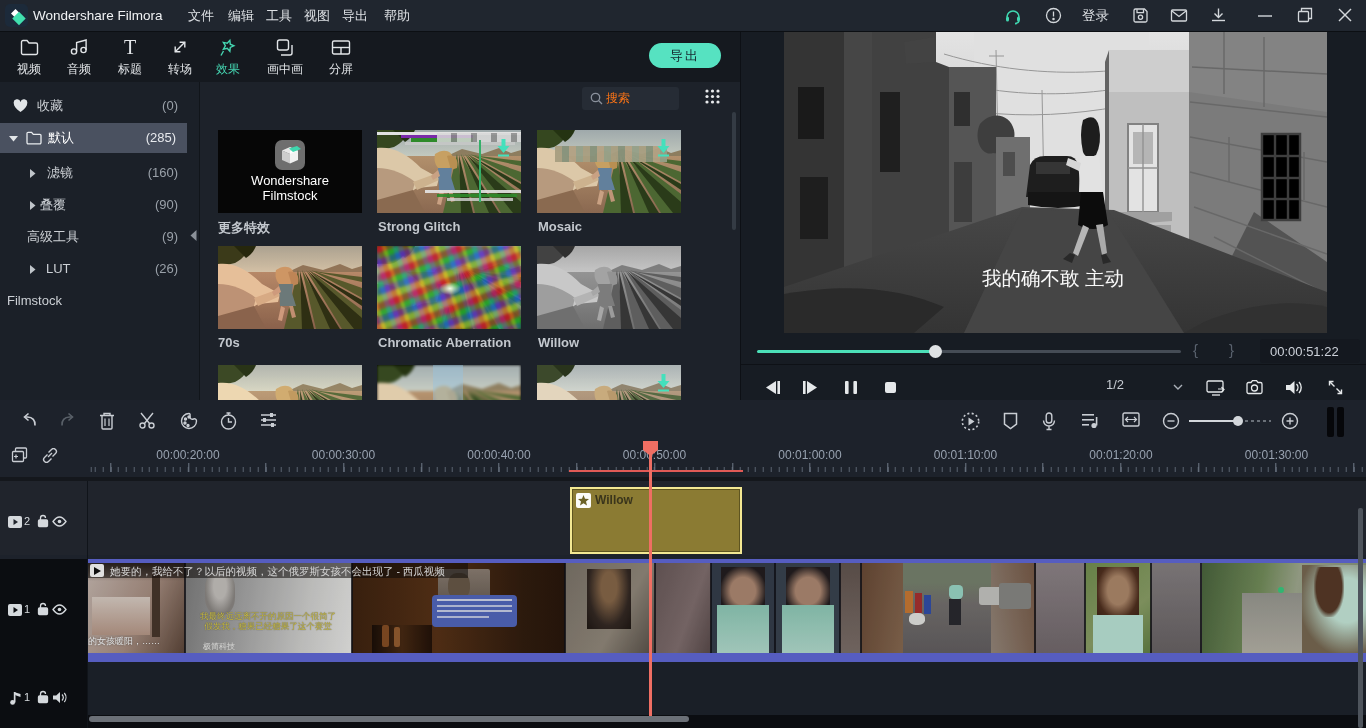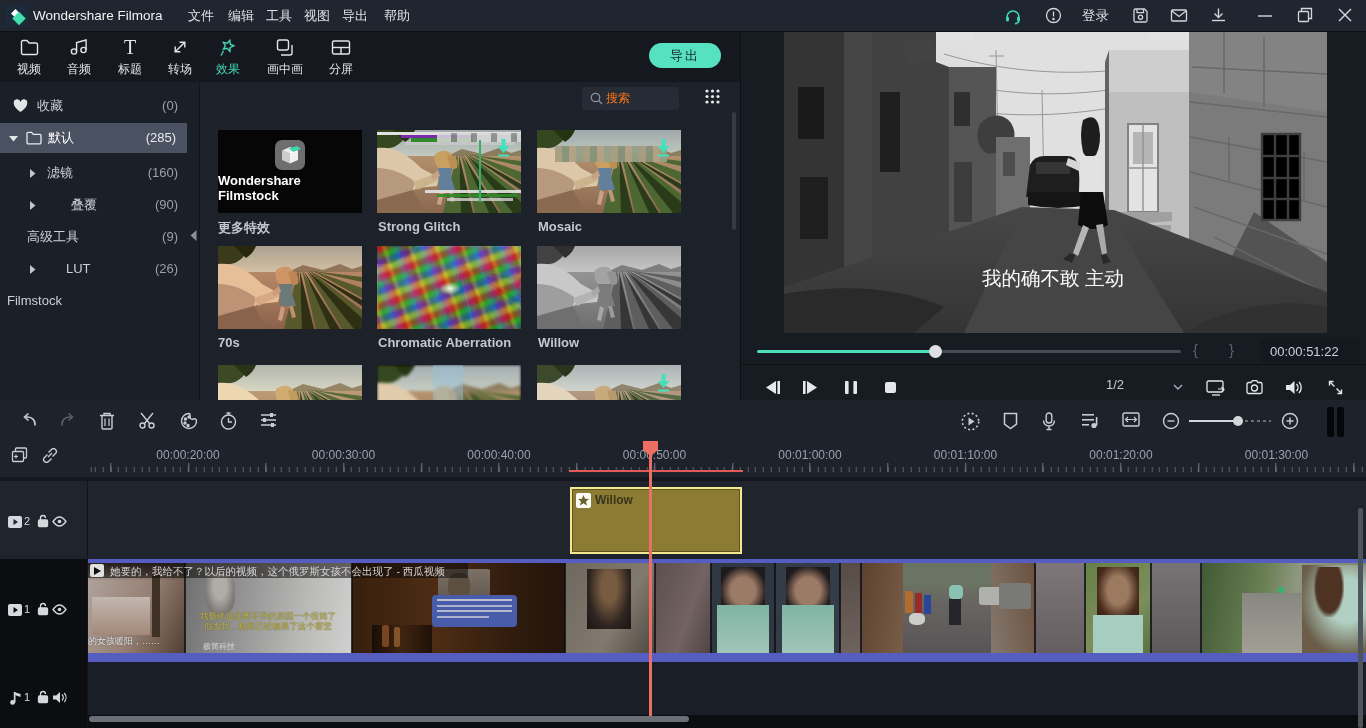--- a/index.html
+++ b/index.html
@@ -205,30 +205,30 @@
   <div class="srow" style="top:77px">
     <svg class="abs" style="left:29px;top:10px" width="7" height="9" viewBox="0 0 7 9" fill="#c0c5ca">
           <path d="M1 0 L6.5 4.5 L1 9 z"></path>
         </svg>
     <span style="margin-left:47px">滤镜</span><span class="cnt">(160)</span>
   </div>
   <div class="srow" style="top:109px">
     <svg class="abs" style="left:29px;top:10px" width="7" height="9" viewBox="0 0 7 9" fill="#c0c5ca">
           <path d="M1 0 L6.5 4.5 L1 9 z"></path>
         </svg>
-    <span style="margin-left:71px">叠覆</span><span class="cnt">(90)</span>
+    <span style="margin-left:40px">叠覆</span><span class="cnt">(90)</span>
   </div>
   <div class="srow" style="top:141px">
     <span style="margin-left:27px">高级工具</span><span class="cnt">(9)</span>
   </div>
   <div class="srow" style="top:173px">
     <svg class="abs" style="left:29px;top:10px" width="7" height="9" viewBox="0 0 7 9" fill="#c0c5ca">
           <path d="M1 0 L6.5 4.5 L1 9 z"></path>
         </svg>
-    <span style="margin-left:66px">LUT</span><span class="cnt">(26)</span>
+    <span style="margin-left:46px">LUT</span><span class="cnt">(26)</span>
   </div>
   <div class="srow" style="top:205px"><span style="margin-left:7px">Filmstock</span></div>
   <svg class="abs" style="left:190px;top:148px" width="7" height="11" viewBox="0 0 7 11" fill="#8a9098">
         <path d="M6.5 0 L0.5 5.5 L6.5 11 z"></path>
       </svg>
 </div>
 <div class="abs" style="left:199px;top:82px;width:1px;height:318px;background:#11151a"></div>
 
 <svg width="0" height="0" style="position:absolute">
   <defs>
@@ -297,21 +297,21 @@
   <div class="abs" style="left:532px;top:30px;width:4px;height:118px;background:#343b44;border-radius:2px"></div>
 
   <div class="thumb" style="left:18px;top:48px;background:#060606">
     <svg class="abs" style="left:57px;top:10px" width="30" height="30" viewBox="0 0 30 30">
       <rect width="30" height="30" rx="7" fill="#6e6e6e"></rect>
       <path d="M15 7 L23 10.5 L15 14 L7 10.5 z" fill="#e8e8e8"></path>
       <path d="M15 11 L23 10.5 L23 20 L15 23.5 z" fill="#ffffff" opacity=".9"></path>
       <path d="M7 10.5 L15 14 L15 23.5 L7 20 z" fill="#cdcdcd"></path>
       <path d="M14 8.5 L22 6 L26 9 L18 12 z" fill="#3fd6ae"></path>
     </svg>
-    <div class="abs" style="left:0;top:44px;width:144px;text-align:left;color:#fff;font-weight:bold;font-size:13px;line-height:14.5px">Wondershare<br>Filmstock</div>
+    <div class="abs" style="left:0;top:44px;width:144px;text-align:center;color:#fff;font-weight:normal;font-size:13px;line-height:14.5px">Wondershare<br>Filmstock</div>
   </div>
   <div class="thumb" style="left:177px;top:48px">
     <svg width="144" height="83" viewBox="0 0 144 83">
           <use href="#vy"></use>
         </svg>
     <div class="abs" style="left:0;top:2px;width:144px;height:3px;background:#e2e2e2"></div>
     <div class="abs" style="left:24px;top:5px;width:72px;height:3px;background:#7a2ba8"></div>
     <div class="abs" style="left:34px;top:8px;width:62px;height:4px;background:#2e8a2a"></div>
     <div class="abs" style="left:60px;top:3px;width:84px;height:9px;background:repeating-linear-gradient(90deg,#d8d8d8 0 14px,#8a8a8a 14px 20px);opacity:.85"></div>
     <div class="abs" style="left:28px;top:12px;width:110px;height:3px;background:#cccccc;opacity:.7"></div>

